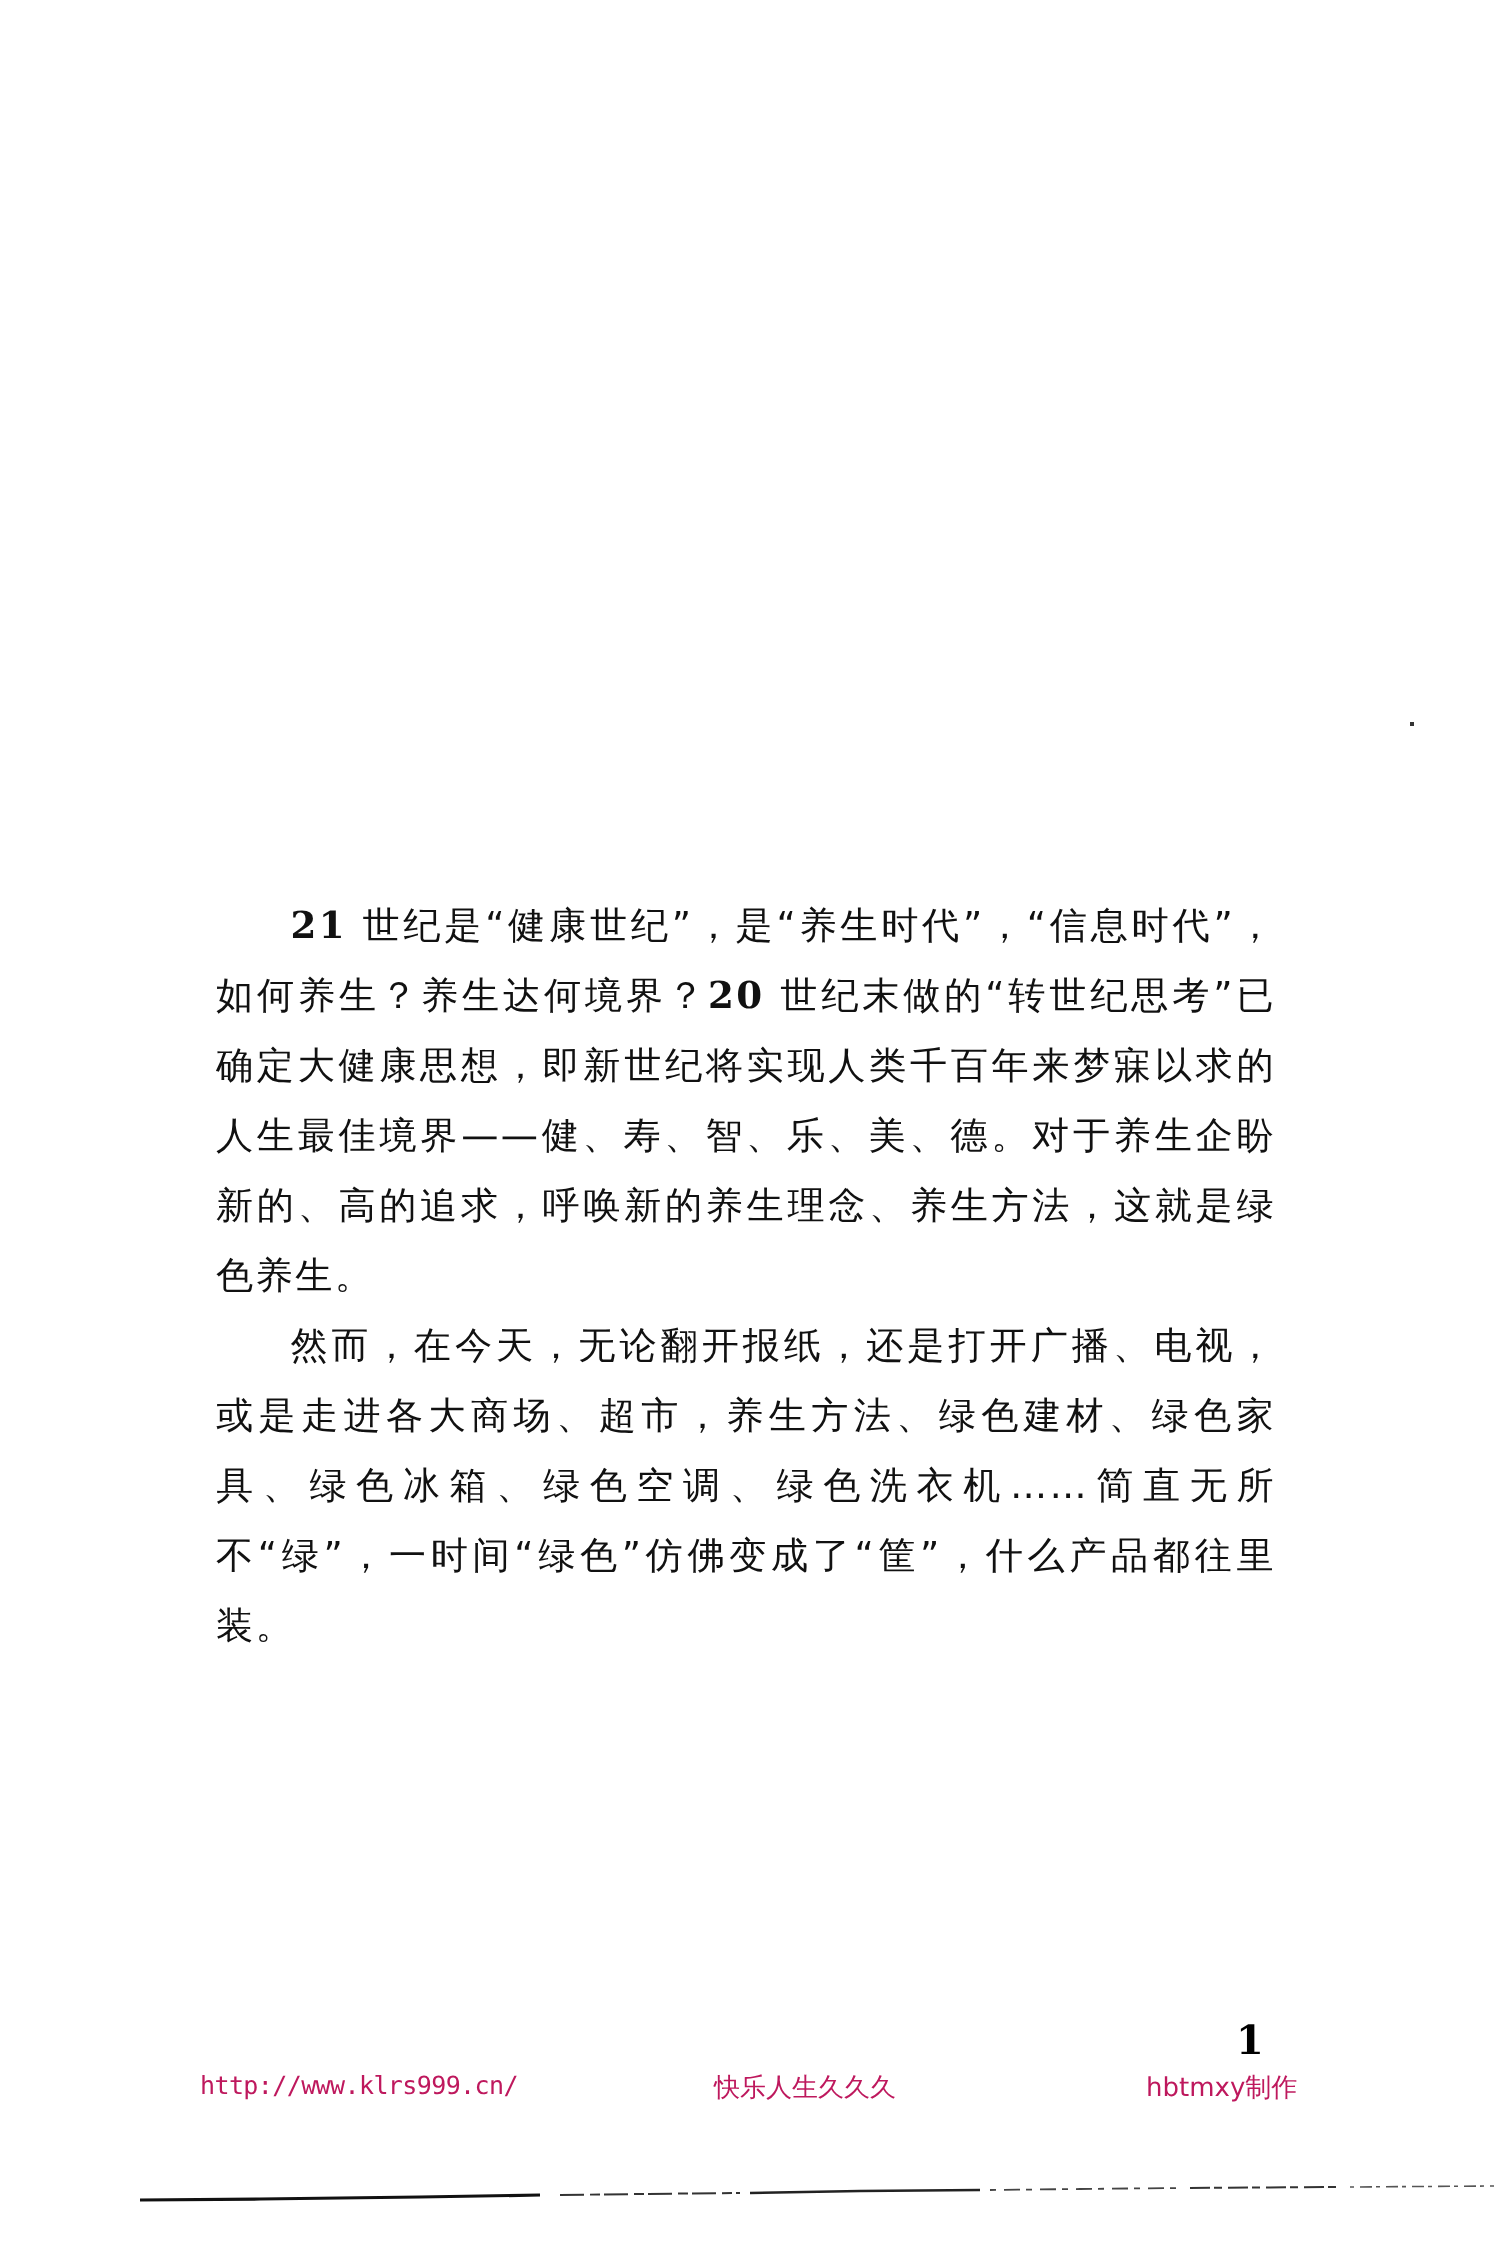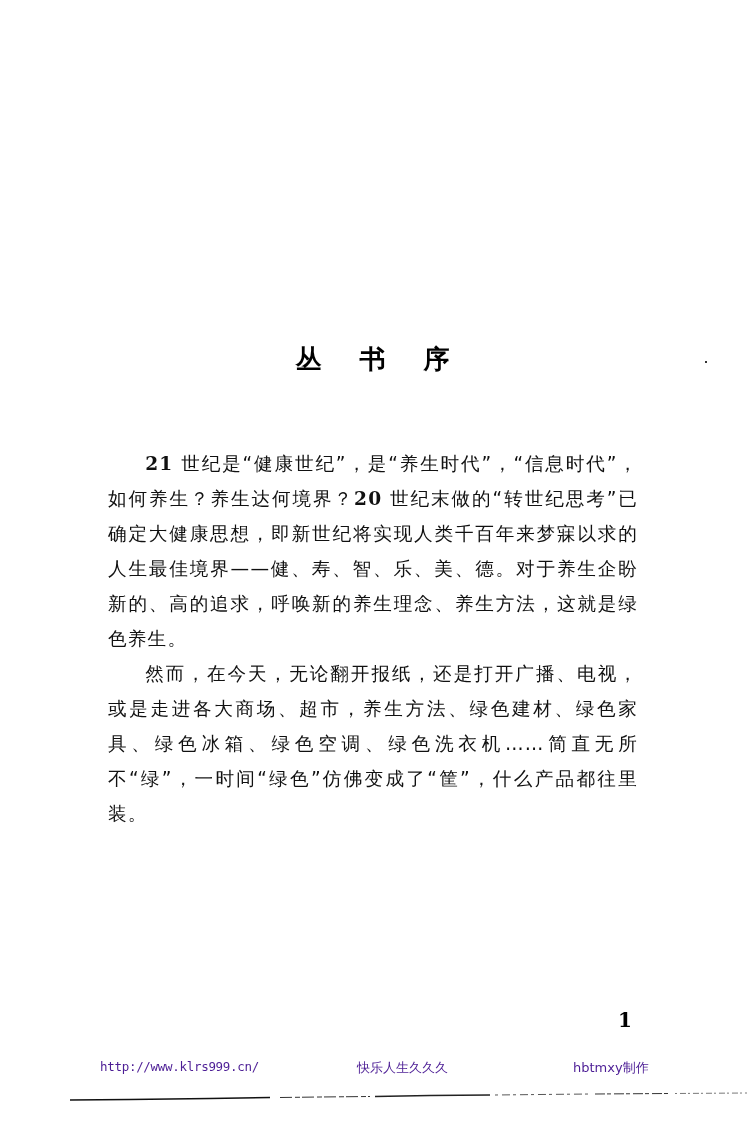--- a/index.html
+++ b/index.html
@@ -72,26 +72,26 @@
       position: absolute;
       left: 618px;
       top: 1008px;
       font-family: "DejaVu Serif", serif;
       font-weight: bold;
       font-size: 20px;
       color: #000;
     }
     .footer {
       position: absolute;
-      top: 1059px;
+      top: 1035px;
       left: 0;
       width: 747px;
       height: 20px;
       font-size: 13px;
-      color: #4c1d95;
+      color: #be185d;
     }
     .footer .url {
       position: absolute;
       left: 100px;
       font-family: "DejaVu Sans Mono", monospace;
       font-size: 12.5px;
       letter-spacing: -0.3px;
     }
     .footer .center {
       position: absolute;
@@ -112,23 +112,20 @@
       top: 1090px;
       width: 677px;
       height: 14px;
     }
   </style>
 </head>
 <body>
 
 <div class="page">
 
-  <h1 class="title">
-    <span>丛</span><span>书</span><span>序</span>
-  </h1>
 
   <div class="speck"></div>
 
   <div class="body-text">
     <p><span class="num">21</span><span> 世纪是“健康世纪”，是“养生时代”，“信息时代”，如何养生？养生达何境界？</span><span class="num">20</span><span> 世纪末做的“转世纪思考”已确定大健康思想，即新世纪将实现人类千百年来梦寐以求的人生最佳境界——健、寿、智、乐、美、德。对于养生企盼新的、高的追求，呼唤新的养生理念、养生方法，这就是绿色养生。</span></p>
     <p><span>然而，在今天，无论翻开报纸，还是打开广播、电视，或是走进各大商场、超市，养生方法、绿色建材、绿色家具、绿色冰箱、绿色空调、绿色洗衣机……简直无所不“绿”，一时间“绿色”仿佛变成了“筐”，什么产品都往里装。</span></p>
   </div>
 
   <div class="page-number">1</div>
 

